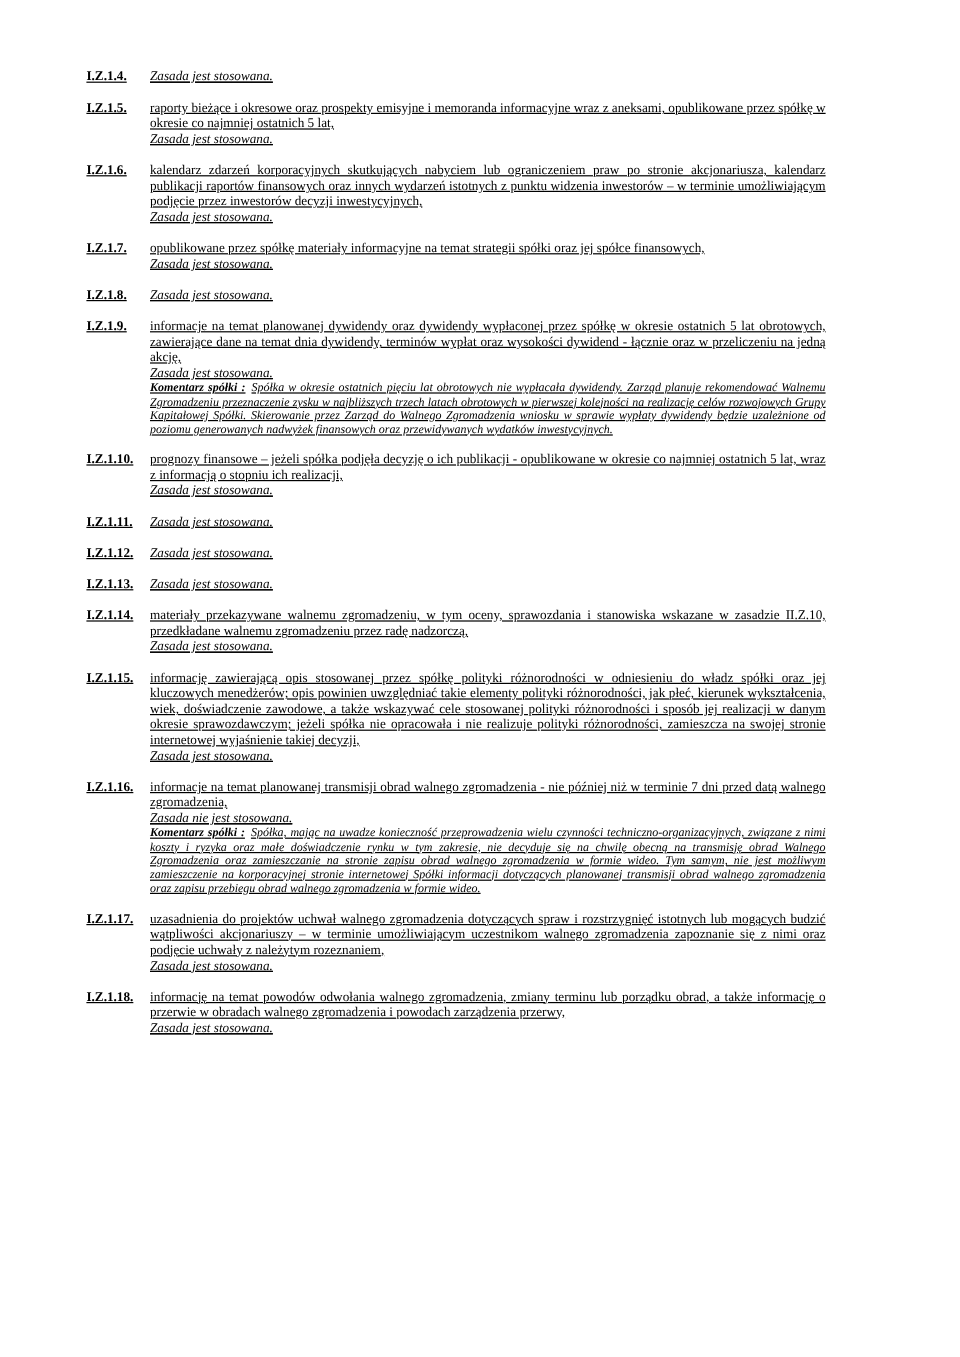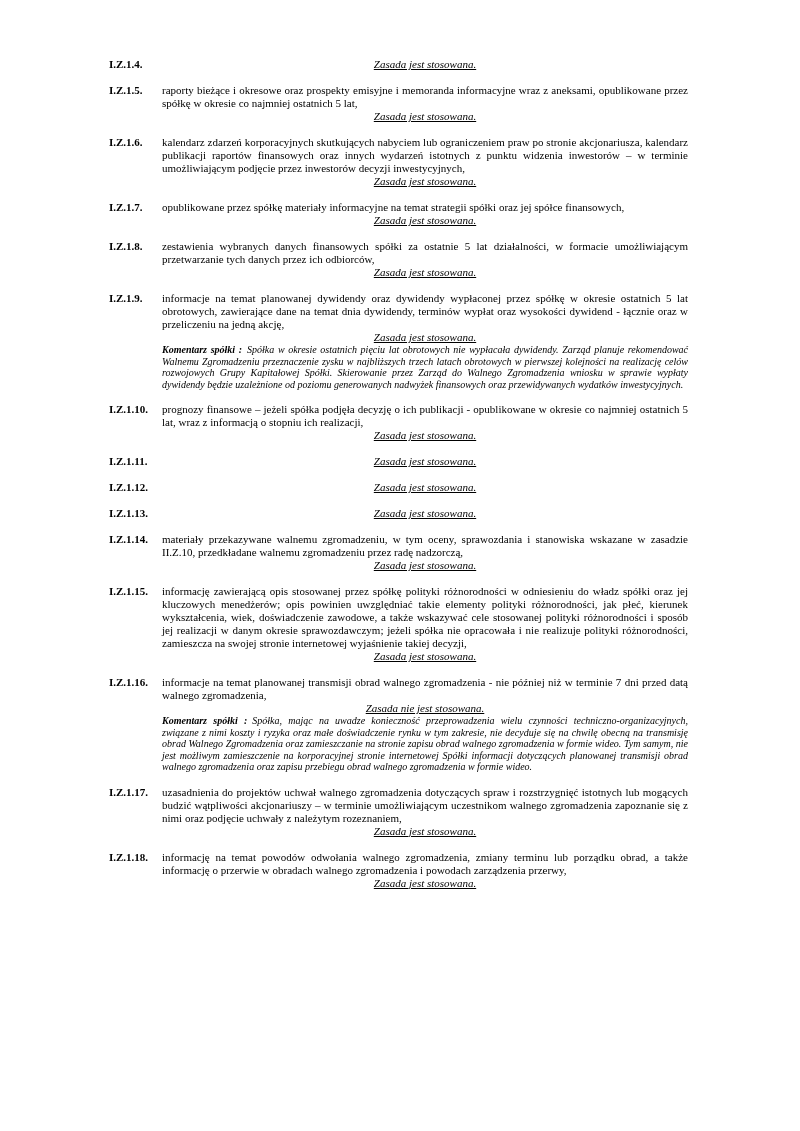--- a/index.html
+++ b/index.html
@@ -4,21 +4,22 @@
 <style>
   * { margin: 0; padding: 0; box-sizing: border-box; }
   html, body { background: #ffffff; }
   body {
     width: 800px;
     min-height: 1131px;
     font-family: "Liberation Serif", serif;
     color: #000000;
   }
   .page {
-    padding: 58px 112px 40px 109px;
+    padding: 58px 112px 40px 72px;
+    text-decoration: underline;
   }
   .item {
     display: flex;
     margin-bottom: 13px;
   }
   .item-id {
     flex: 0 0 53px;
     width: 53px;
     font-weight: bold;
     font-size: 11px;
@@ -28,21 +29,20 @@
   .item-text {
     font-size: 11px;
     line-height: 13px;
     text-align: justify;
   }
   .item-status {
     font-size: 11px;
     line-height: 13px;
     font-style: italic;
     text-decoration: underline;
-    text-align: center;
   }
   .item-comment {
     font-size: 10px;
     line-height: 11.5px;
     font-style: italic;
     text-align: justify;
   }
   .comment-label {
     font-weight: bold;
     margin-right: 5px;
@@ -84,21 +84,20 @@
     <div class="item-body">
       <div class="item-text">opublikowane przez spółkę materiały informacyjne na temat strategii spółki oraz jej spółce finansowych,</div>
       <div class="item-status">Zasada jest stosowana.</div>
 
     </div>
   </div>
 
   <div class="item">
     <div class="item-id">I.Z.1.8.</div>
     <div class="item-body">
-      <div class="item-text">zestawienia wybranych danych finansowych spółki za ostatnie 5 lat działalności, w formacie umożliwiającym przetwarzanie tych danych przez ich odbiorców,</div>
       <div class="item-status">Zasada jest stosowana.</div>
 
     </div>
   </div>
 
   <div class="item">
     <div class="item-id">I.Z.1.9.</div>
     <div class="item-body">
       <div class="item-text">informacje na temat planowanej dywidendy oraz dywidendy wypłaconej przez spółkę w okresie ostatnich 5 lat obrotowych, zawierające dane na temat dnia dywidendy, terminów wypłat oraz wysokości dywidend - łącznie oraz w przeliczeniu na jedną akcję,</div>
       <div class="item-status">Zasada jest stosowana.</div>

